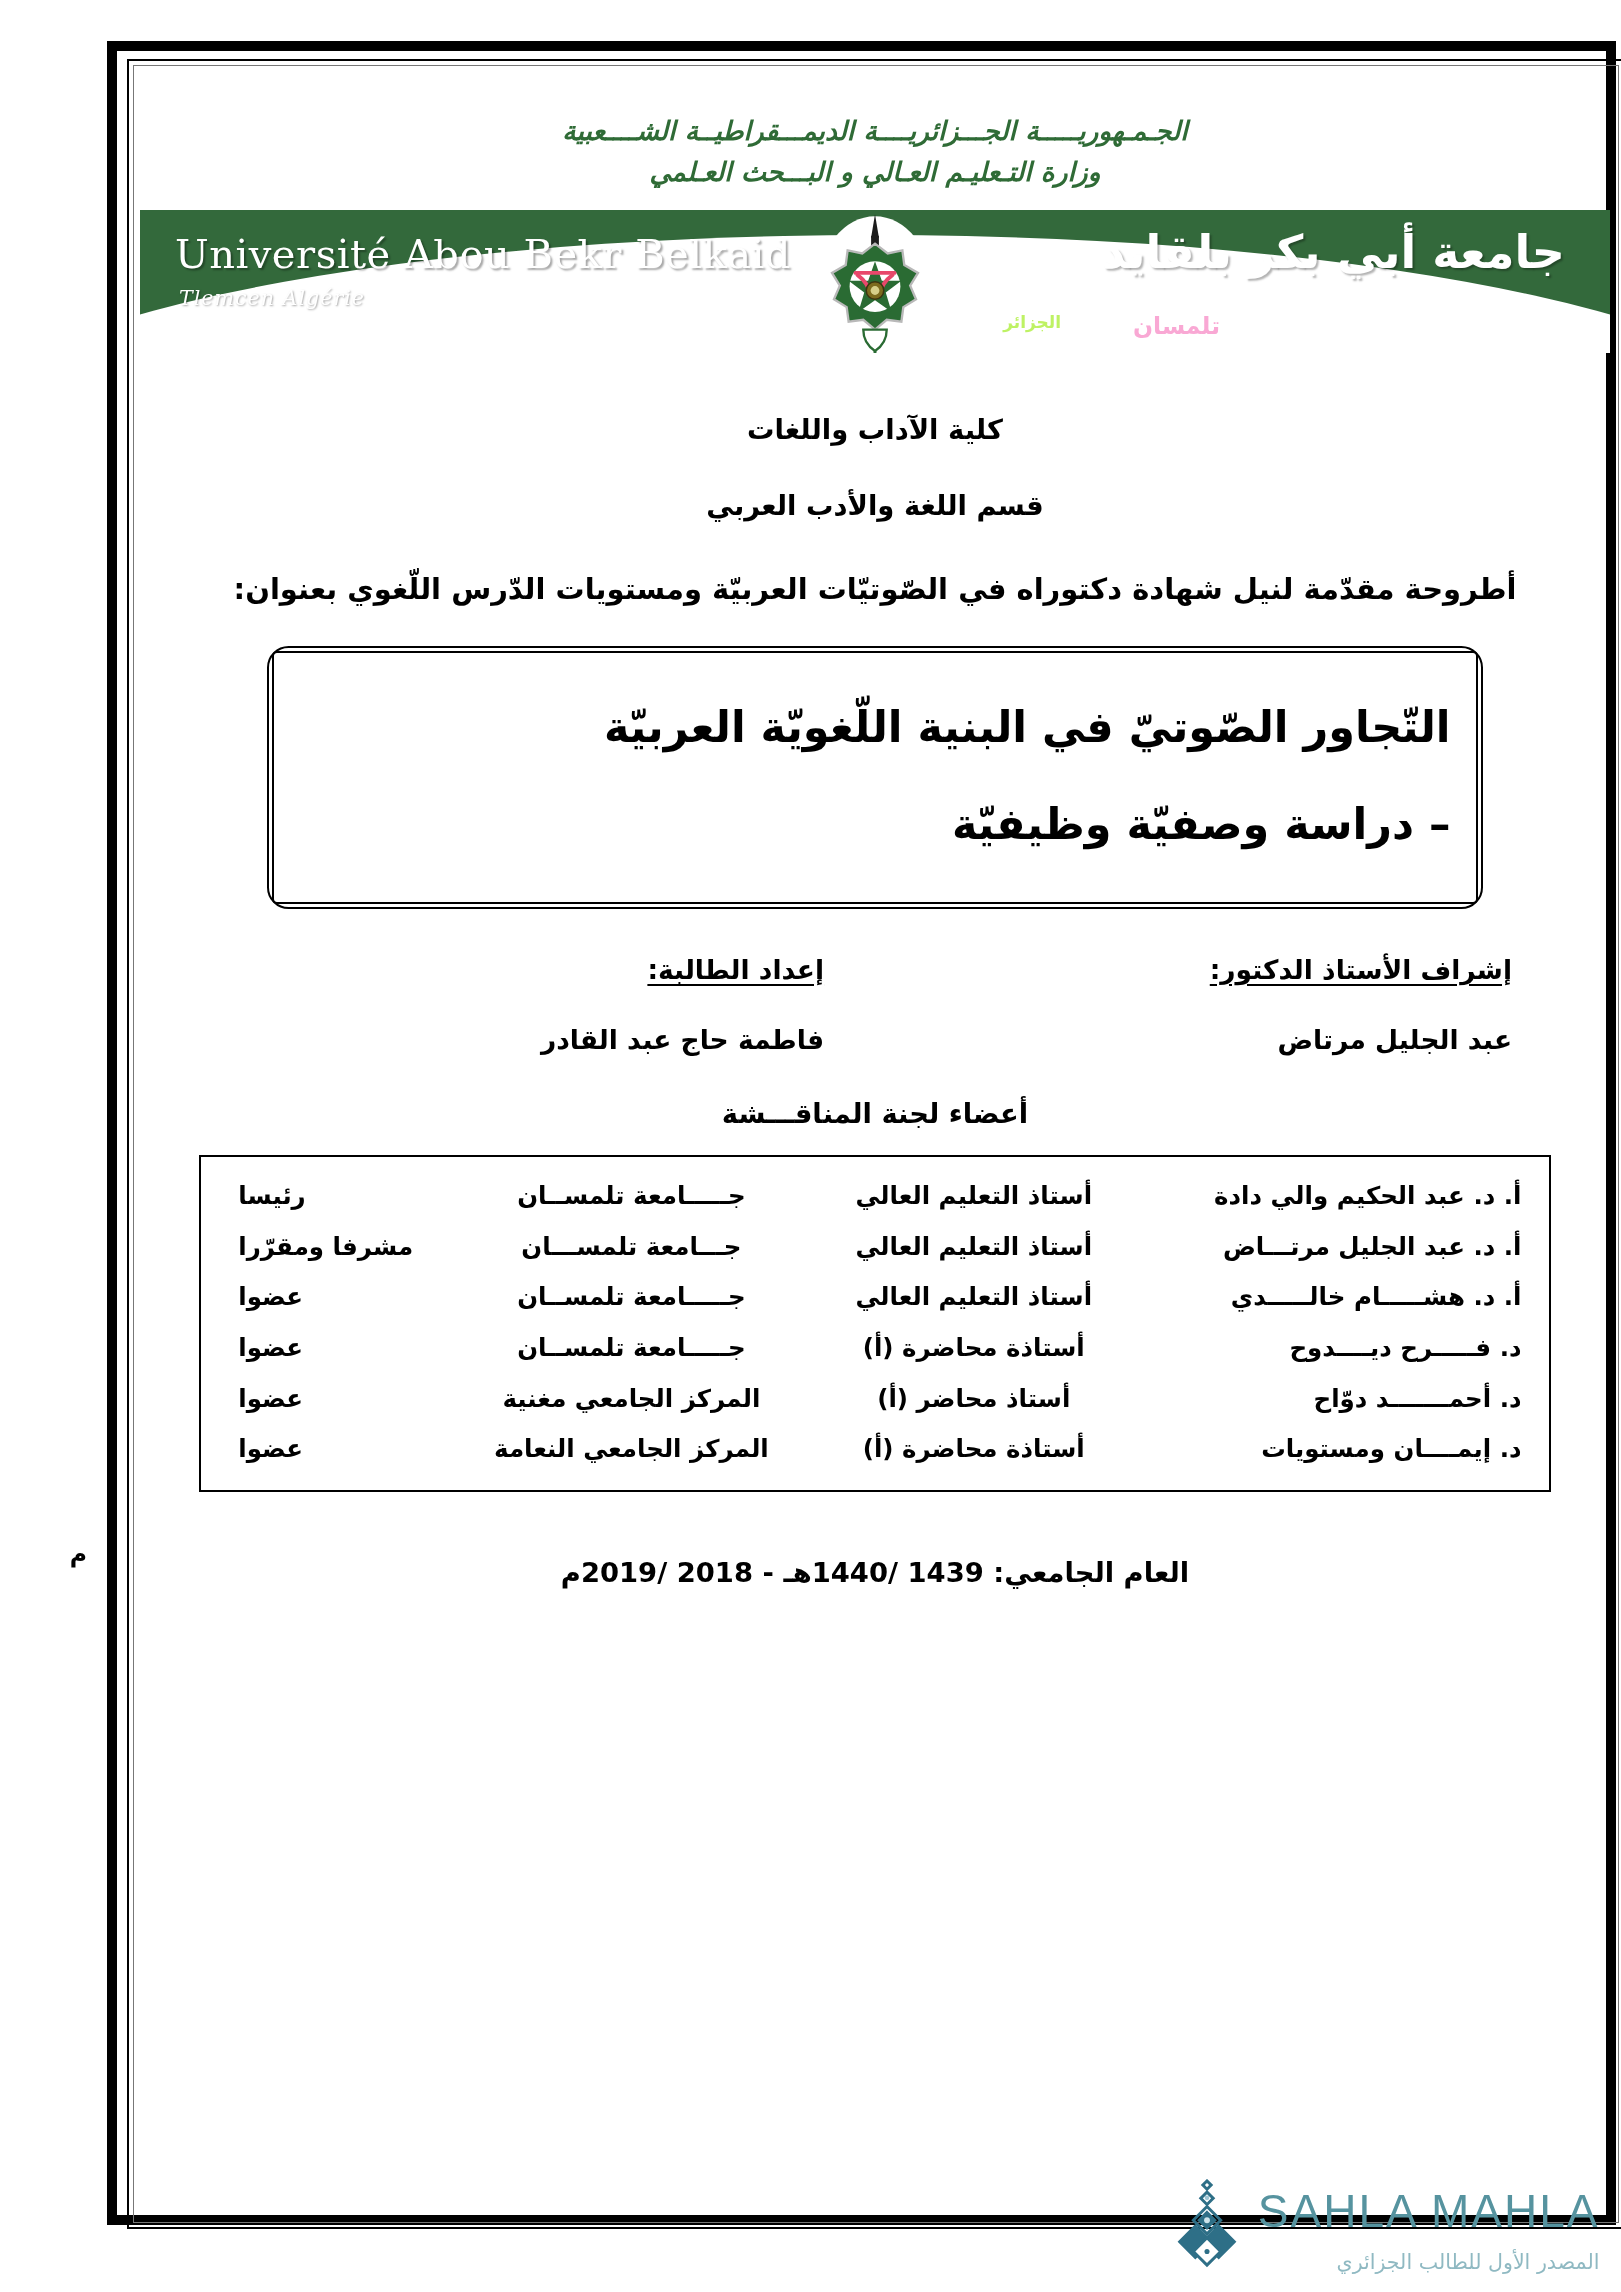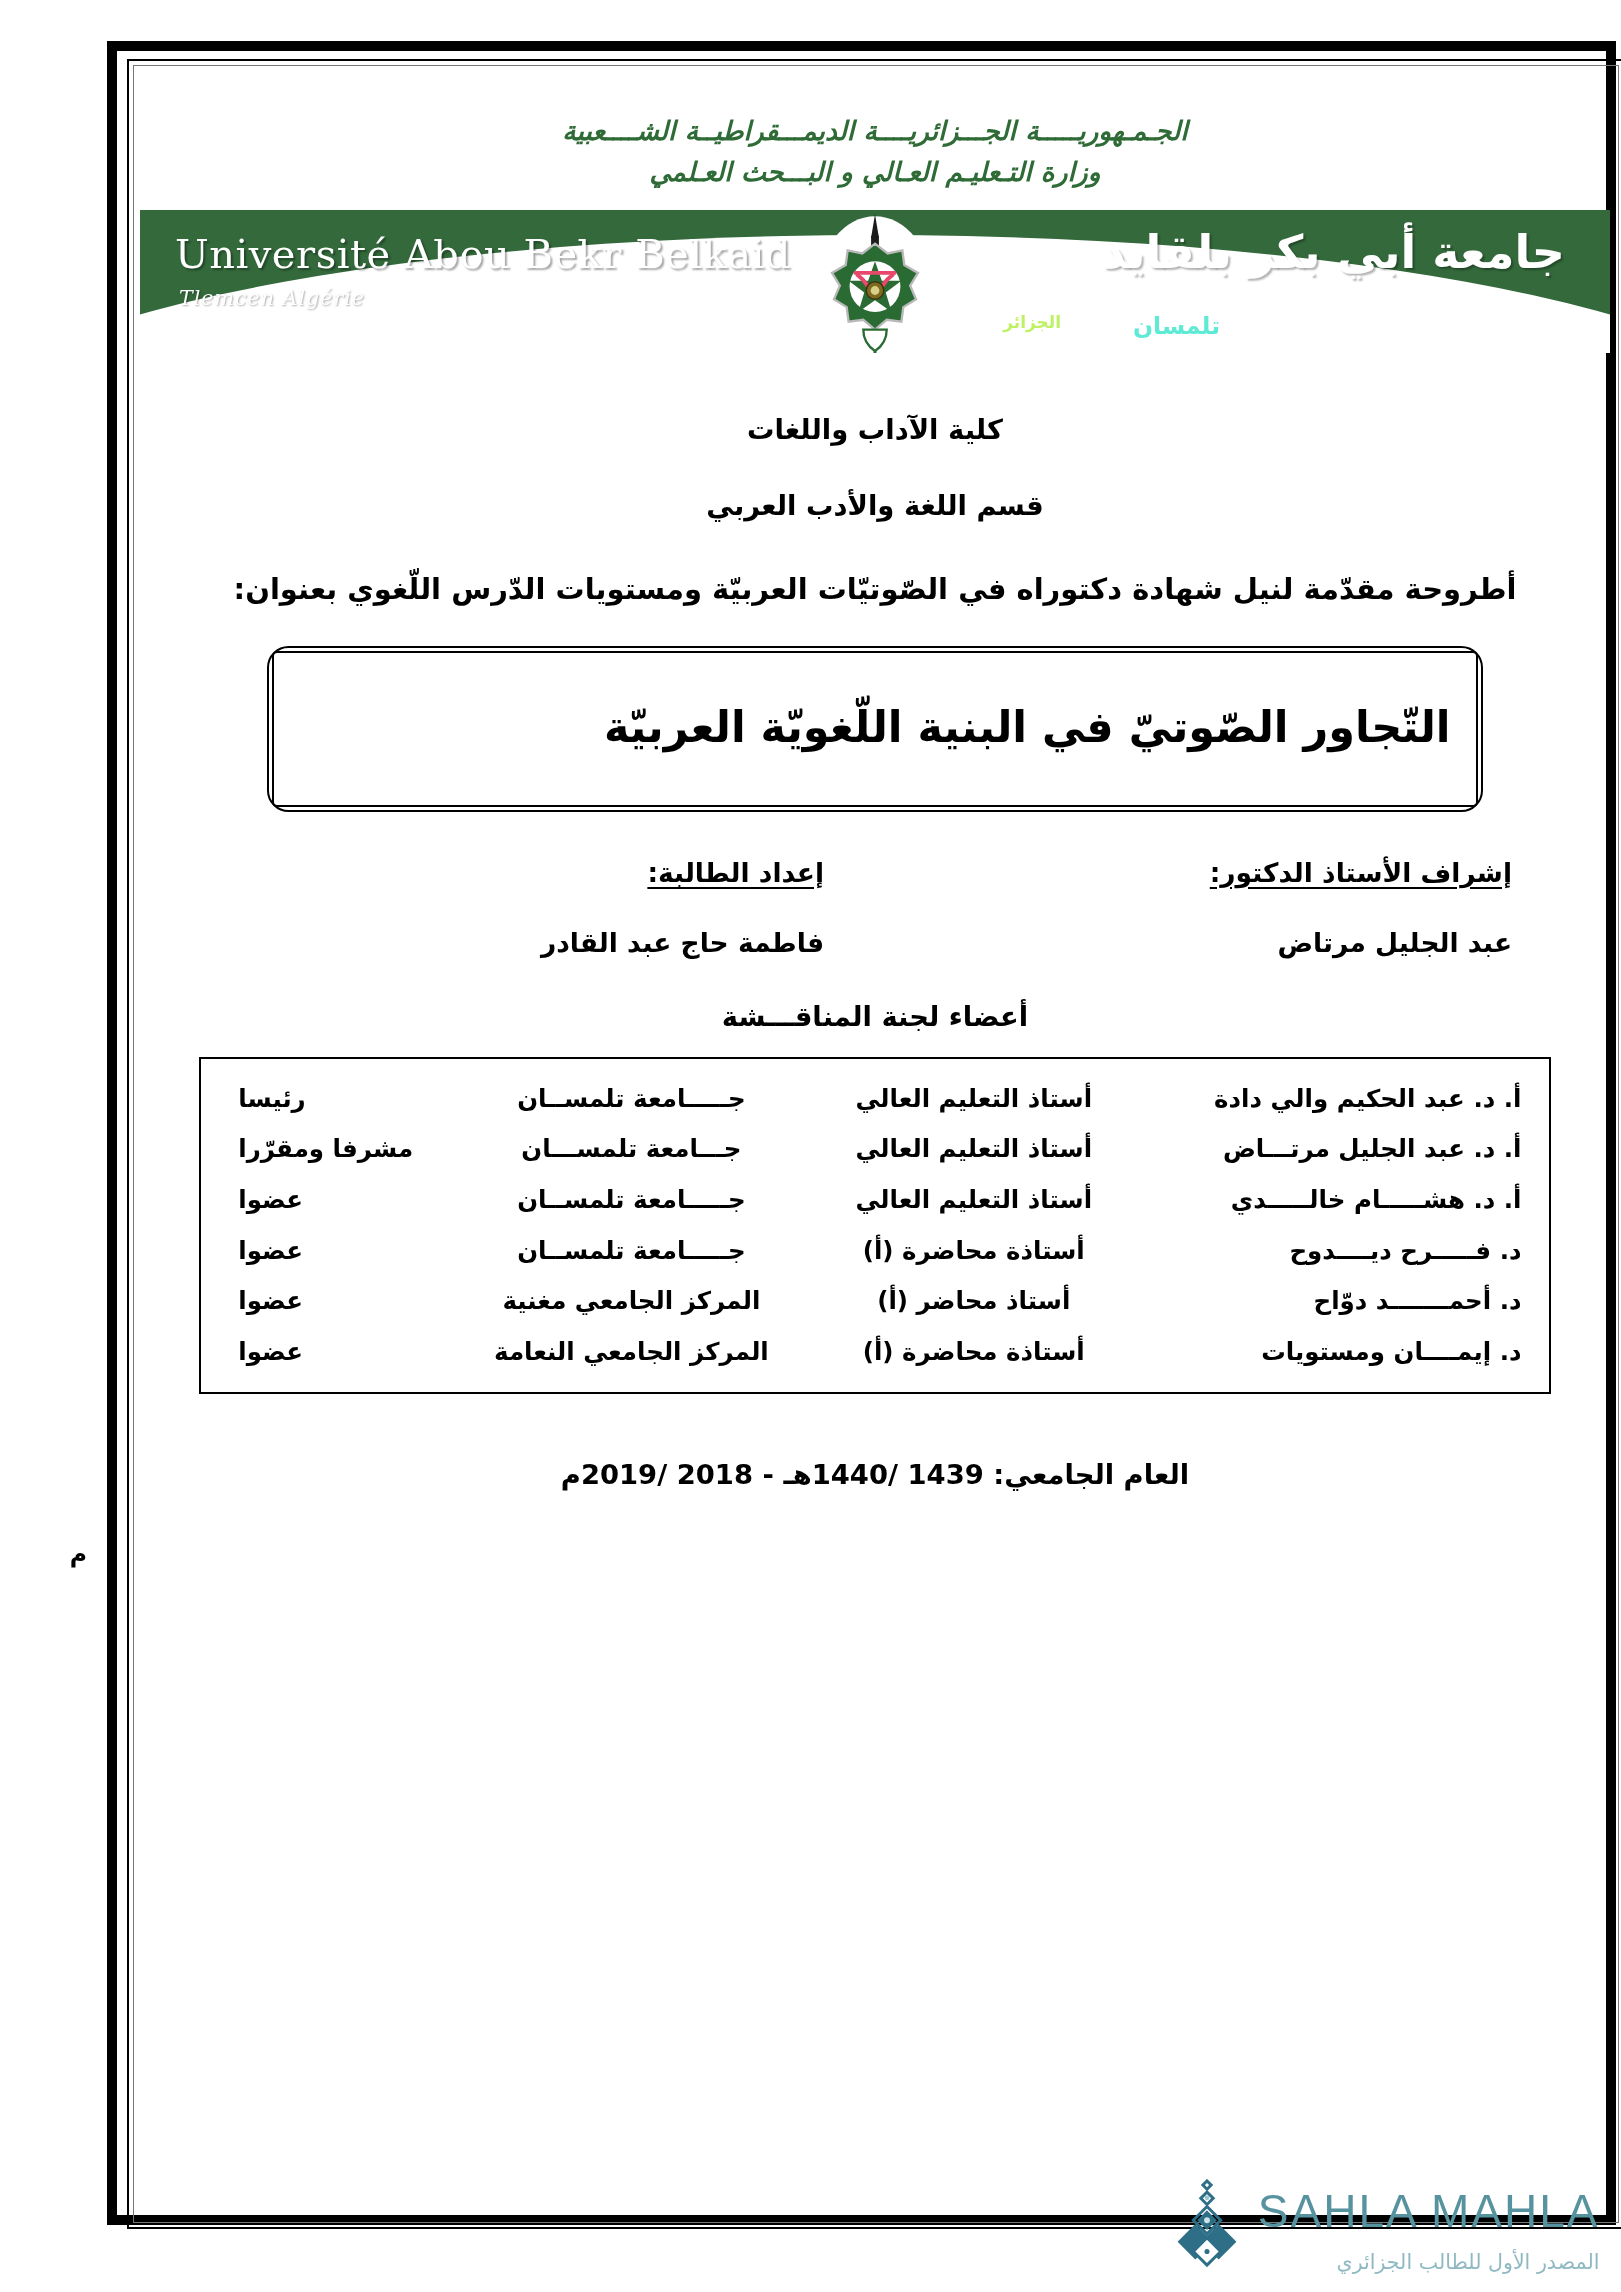--- a/index.html
+++ b/index.html
@@ -128,21 +128,21 @@
     font-family: "DejaVu Sans", "Liberation Sans", sans-serif;
     font-size: 46px;
     font-weight: bold;
     letter-spacing: 2px;
     text-shadow: 2px 2px 2px rgba(0,0,0,0.30);
   }
   .banner .ar-sub {
     position: absolute;
     right: 390px;
     top: 102px;
-    color: #5eead4;
+    color: #f9a8d4;
     font-family: "DejaVu Sans", "Liberation Sans", sans-serif;
     font-size: 23.5px;
     font-weight: bold;
     z-index: 5;
   }
   .banner .ar-sub2 {
     position: absolute;
     right: 549px;
     top: 102px;
     color: #bef264;
@@ -370,20 +370,21 @@
     <div class="facblock">
       <div class="faculty">كلية الآداب واللغات</div>
       <div class="dept">قسم اللغة والأدب العربي</div>
       <div class="degree">أطروحة مقدّمة لنيل شهادة دكتوراه في الصّوتيّات العربيّة ومستويات الدّرس اللّغوي بعنوان:</div>
     </div>
 
     <div class="titlebox-wrap">
       <div class="titlebox-outer">
         <div class="titlebox">
           <div class="tline">التّجاور الصّوتيّ في البنية اللّغويّة العربيّة</div>
+          <div class="tline tline2">– دراسة وصفيّة وظيفيّة</div>
         </div>
       </div>
     </div>
 
     <div class="people">
       <div class="col">
         <div class="lbl">إشراف الأستاذ الدكتور:</div>
         <div class="val">عبد الجليل مرتاض</div>
       </div>
       <div class="col">

